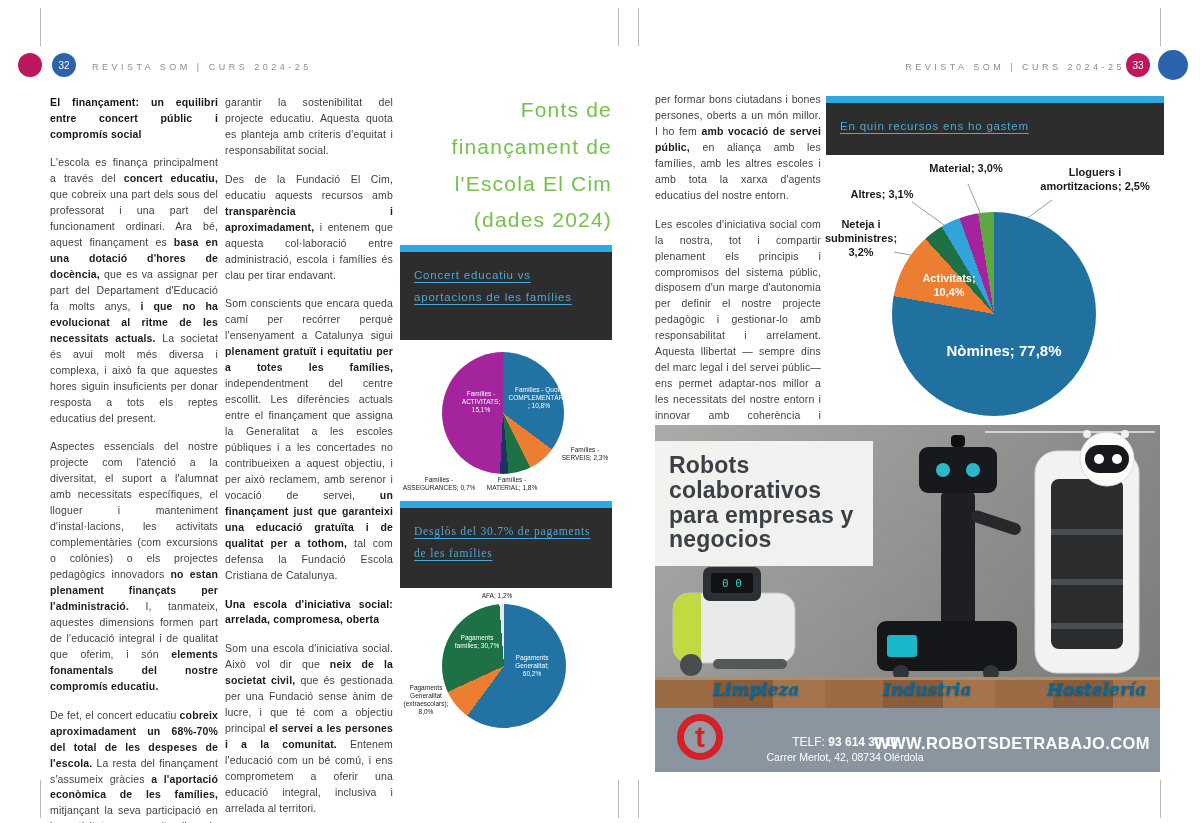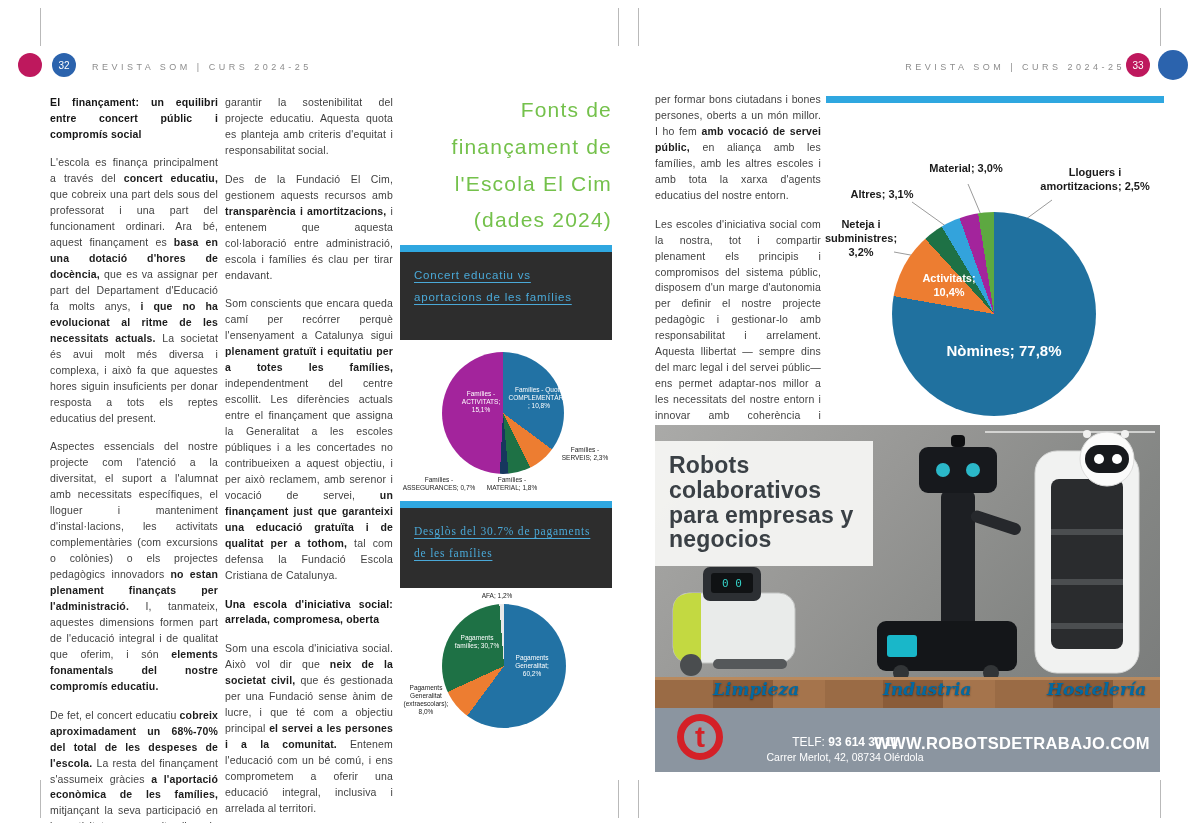--- a/index.html
+++ b/index.html
@@ -91,21 +91,21 @@
 
   <div class="col" style="left:50px;top:95px;">
     <h3>El finançament: un equilibri entre concert públic i compromís social</h3>
     <p><span>L'escola es finança principalment a través del </span><span class="b">concert educatiu,</span><span> que cobreix una part dels sous del professorat i una part del funcionament ordinari. Ara bé, aquest finançament es </span><span class="b">basa en una dotació d'hores de docència,</span><span> que es va assignar per part del Departament d'Educació fa molts anys, </span><span class="b">i que no ha evolucionat al ritme de les necessitats actuals.</span><span> La societat és avui molt més diversa i complexa, i això fa que aquestes hores siguin insuficients per donar resposta a tots els reptes educatius del present.</span></p>
     <p><span>Aspectes essencials del nostre projecte com l'atenció a la diversitat, el suport a l'alumnat amb necessitats específiques, el lloguer i manteniment d'instal·lacions, les activitats complementàries (com excursions o colònies) o els projectes pedagògics innovadors </span><span class="b">no estan plenament finançats per l'administració.</span><span> I, tanmateix, aquestes dimensions formen part de l'educació integral i de qualitat que oferim, i són </span><span class="b">elements fonamentals del nostre compromís educatiu.</span></p>
     <p><span>De fet, el concert educatiu </span><span class="b">cobreix aproximadament un 68%-70% del total de les despeses de l'escola.</span><span> La resta del finançament s'assumeix gràcies </span><span class="b">a l'aportació econòmica de les famílies,</span><span> mitjançant la seva participació en les activitats que organitza l'escola (colònies, extraescolars, menjador, acollida, ...), i mitjançant una quota mensual establerta per</span></p>
   </div>
 
   <div class="col" style="left:225px;top:95px;">
     <p><span>garantir la sostenibilitat del projecte educatiu. Aquesta quota es planteja amb criteris d'equitat i responsabilitat social.</span></p>
-    <p><span>Des de la Fundació El Cim, gestionem aquests recursos amb </span><span class="b">transparència i amortitzacions,</span><span> i entenem que aquesta col·laboració entre administració, escola i famílies és clau per tirar endavant.</span></p>
+    <p><span>Des de la Fundació El Cim, educatiu aquests recursos amb </span><span class="b">transparència i aproximadament,</span><span> i entenem que aquesta col·laboració entre administració, escola i famílies és clau per tirar endavant.</span></p>
     <p><span>Som conscients que encara queda camí per recórrer perquè l'ensenyament a Catalunya sigui </span><span class="b">plenament gratuït i equitatiu per a totes les famílies,</span><span> independentment del centre escollit. Les diferències actuals entre el finançament que assigna la Generalitat a les escoles públiques i a les concertades no contribueixen a aquest objectiu, i per això reclamem, amb serenor i vocació de servei, </span><span class="b">un finançament just que garanteixi una educació gratuïta i de qualitat per a tothom,</span><span> tal com defensa la Fundació Escola Cristiana de Catalunya.</span></p>
     <h3>Una escola d'iniciativa social: arrelada, compromesa, oberta</h3>
     <p><span>Som una escola d'iniciativa social. Això vol dir que </span><span class="b">neix de la societat civil,</span><span> que és gestionada per una Fundació sense ànim de lucre, i que té com a objectiu principal </span><span class="b">el servei a les persones i a la comunitat.</span><span> Entenem l'educació com un bé comú, i ens comprometem a oferir una educació integral, inclusiva i arrelada al territori.</span></p>
 
   </div>
 
   <div class="feature-title">Fonts de finançament de l'Escola El Cim (dades 2024)</div>
 
   <div class="bluebar" style="left:400px;top:245px;width:212px;"></div>
   <div class="darkbox" style="left:400px;top:252px;width:212px;height:88px;">
@@ -146,20 +146,23 @@
 (extraescolars);
 8,0%</div>
   </div>
 
   <div class="col" style="left:655px;top:92px;width:166px;">
     <p><span>per formar bons ciutadans i bones persones, oberts a un món millor. I ho fem </span><span class="b">amb vocació de servei públic,</span><span> en aliança amb les famílies, amb les altres escoles i amb tota la xarxa d'agents educatius del nostre entorn.</span></p>
     <p><span>Les escoles d'iniciativa social com la nostra, tot i compartir plenament els principis i compromisos del sistema públic, disposem d'un marge d'autonomia per definir el nostre projecte pedagògic i gestionar-lo amb responsabilitat i arrelament. Aquesta llibertat — sempre dins del marc legal i del servei públic— ens permet adaptar-nos millor a les necessitats del nostre entorn i innovar amb coherència i compromís.</span></p>
   </div>
 
   <div class="bluebar" style="left:826px;top:96px;width:338px;"></div>
+  <div class="darkbox" style="left:826px;top:103px;width:338px;height:52px;">
+    <span class="boxlink">En quin recursos ens ho gastem</span>
+  </div>
 
   <div class="chartwrap" style="left:826px;top:160px;width:338px;height:262px;">
     <svg class="leaders" width="338" height="262">
       <polyline points="142,24 158,62" stroke="#9b9b9b" fill="none" stroke-width="1"></polyline>
       <polyline points="86,42 128,72" stroke="#9b9b9b" fill="none" stroke-width="1"></polyline>
       <polyline points="68,92 112,100" stroke="#9b9b9b" fill="none" stroke-width="1"></polyline>
       <polyline points="226,40 196,62" stroke="#9b9b9b" fill="none" stroke-width="1"></polyline>
     </svg>
     <div class="pie" style="left: 66px; top: 52px; width: 204px; height: 204px; background: conic-gradient(rgb(32, 113, 159) 0deg, rgb(32, 113, 159) 280.08deg, rgb(237, 125, 49) 280.08deg, rgb(237, 125, 49) 317.52deg, rgb(30, 113, 69) 317.52deg, rgb(30, 113, 69) 329.04deg, rgb(51, 163, 220) 329.04deg, rgb(51, 163, 220) 340.2deg, rgb(163, 36, 156) 340.2deg, rgb(163, 36, 156) 351deg, rgb(93, 168, 65) 351deg, rgb(93, 168, 65) 360deg);"></div>
     <div class="bigcall" style="left:80px;top:2px;width:120px;">Material; 3,0%</div>

